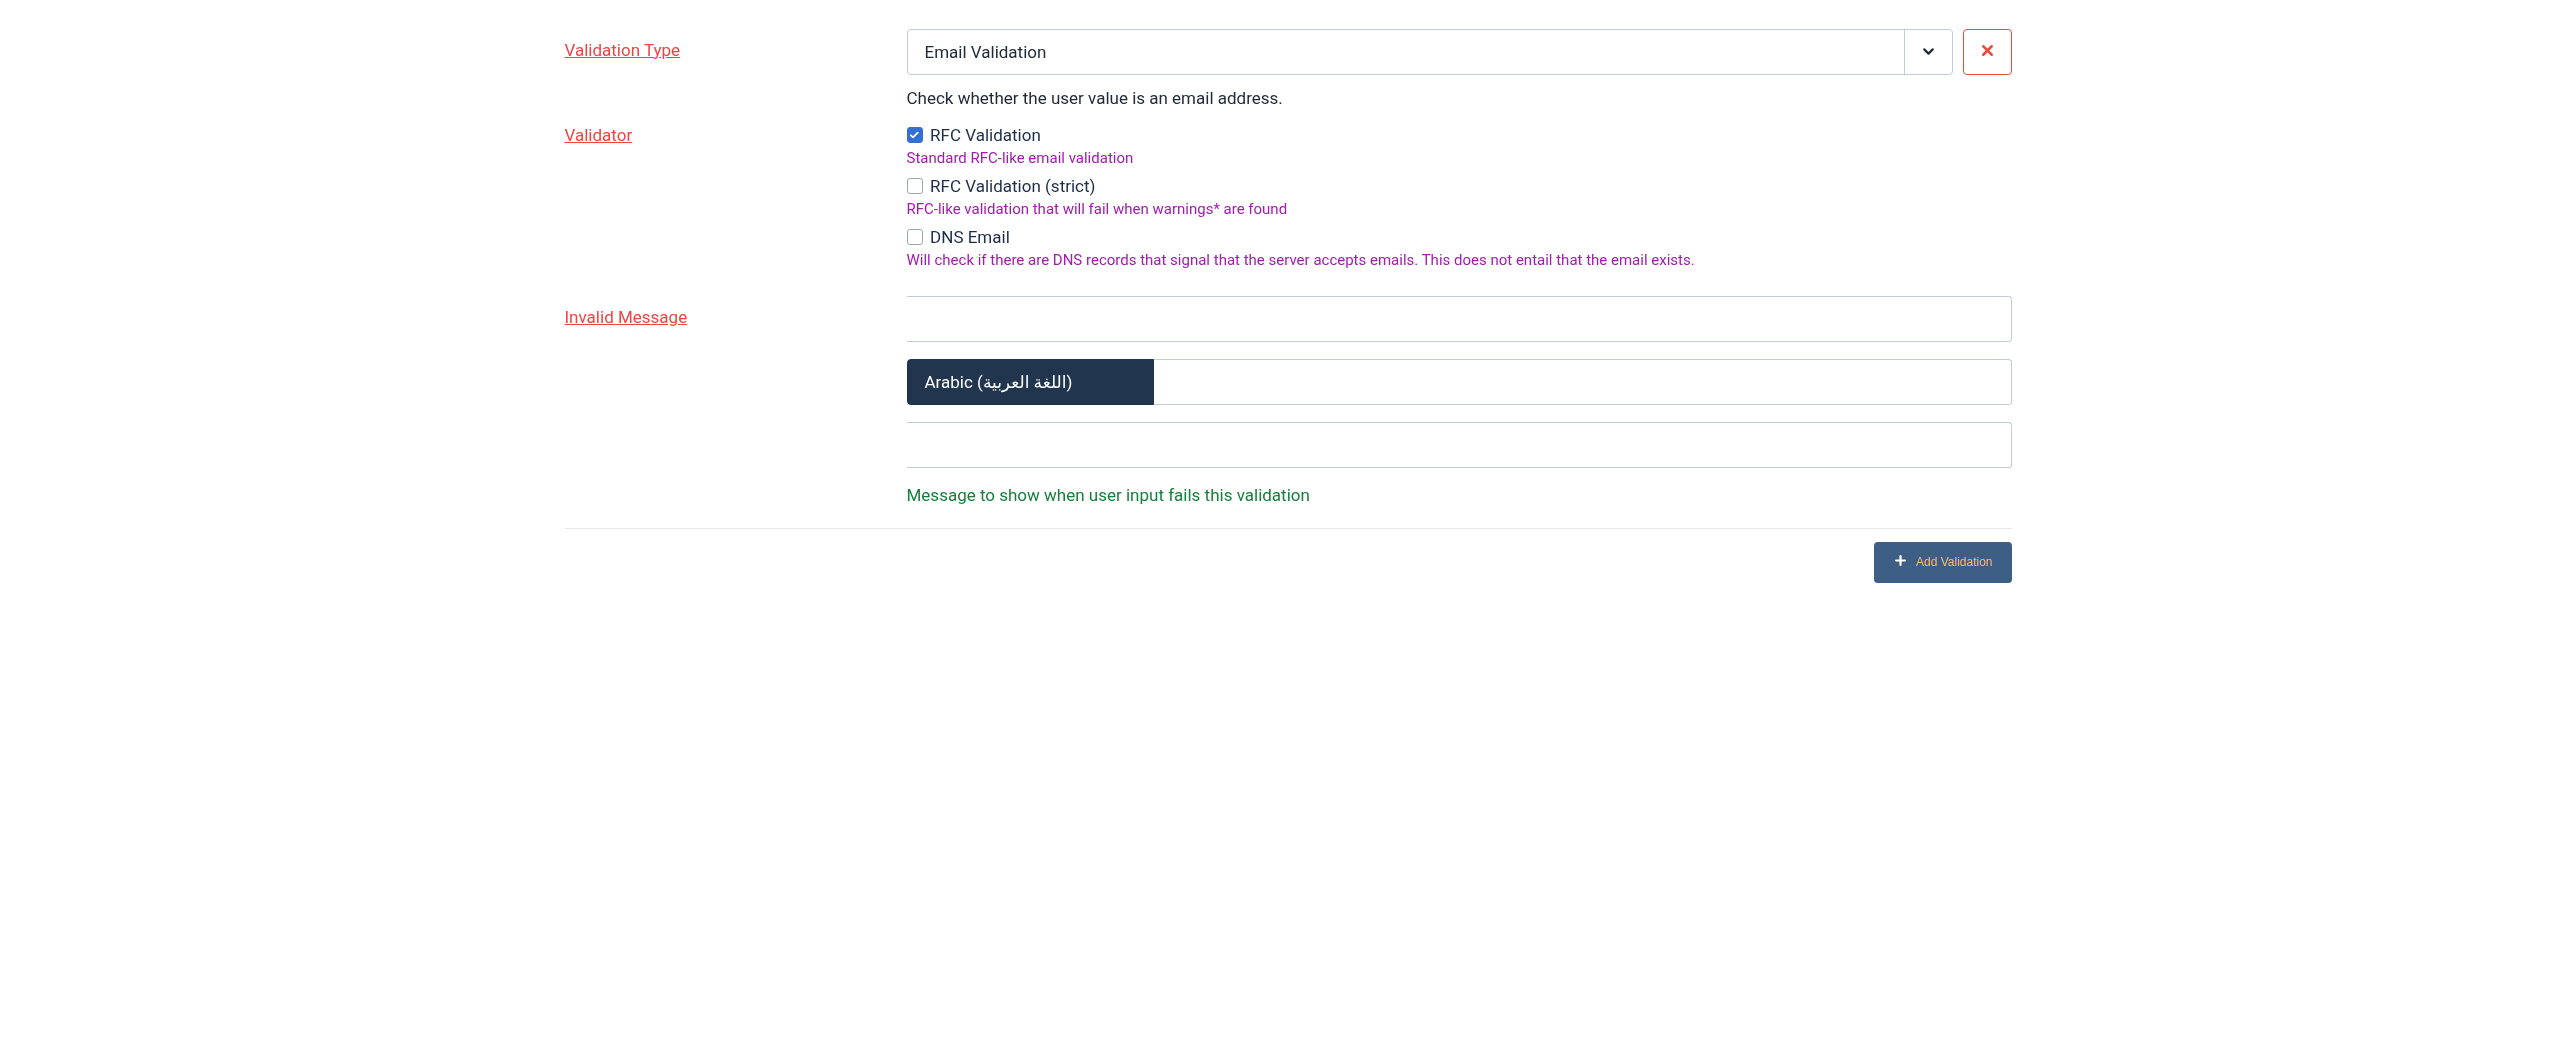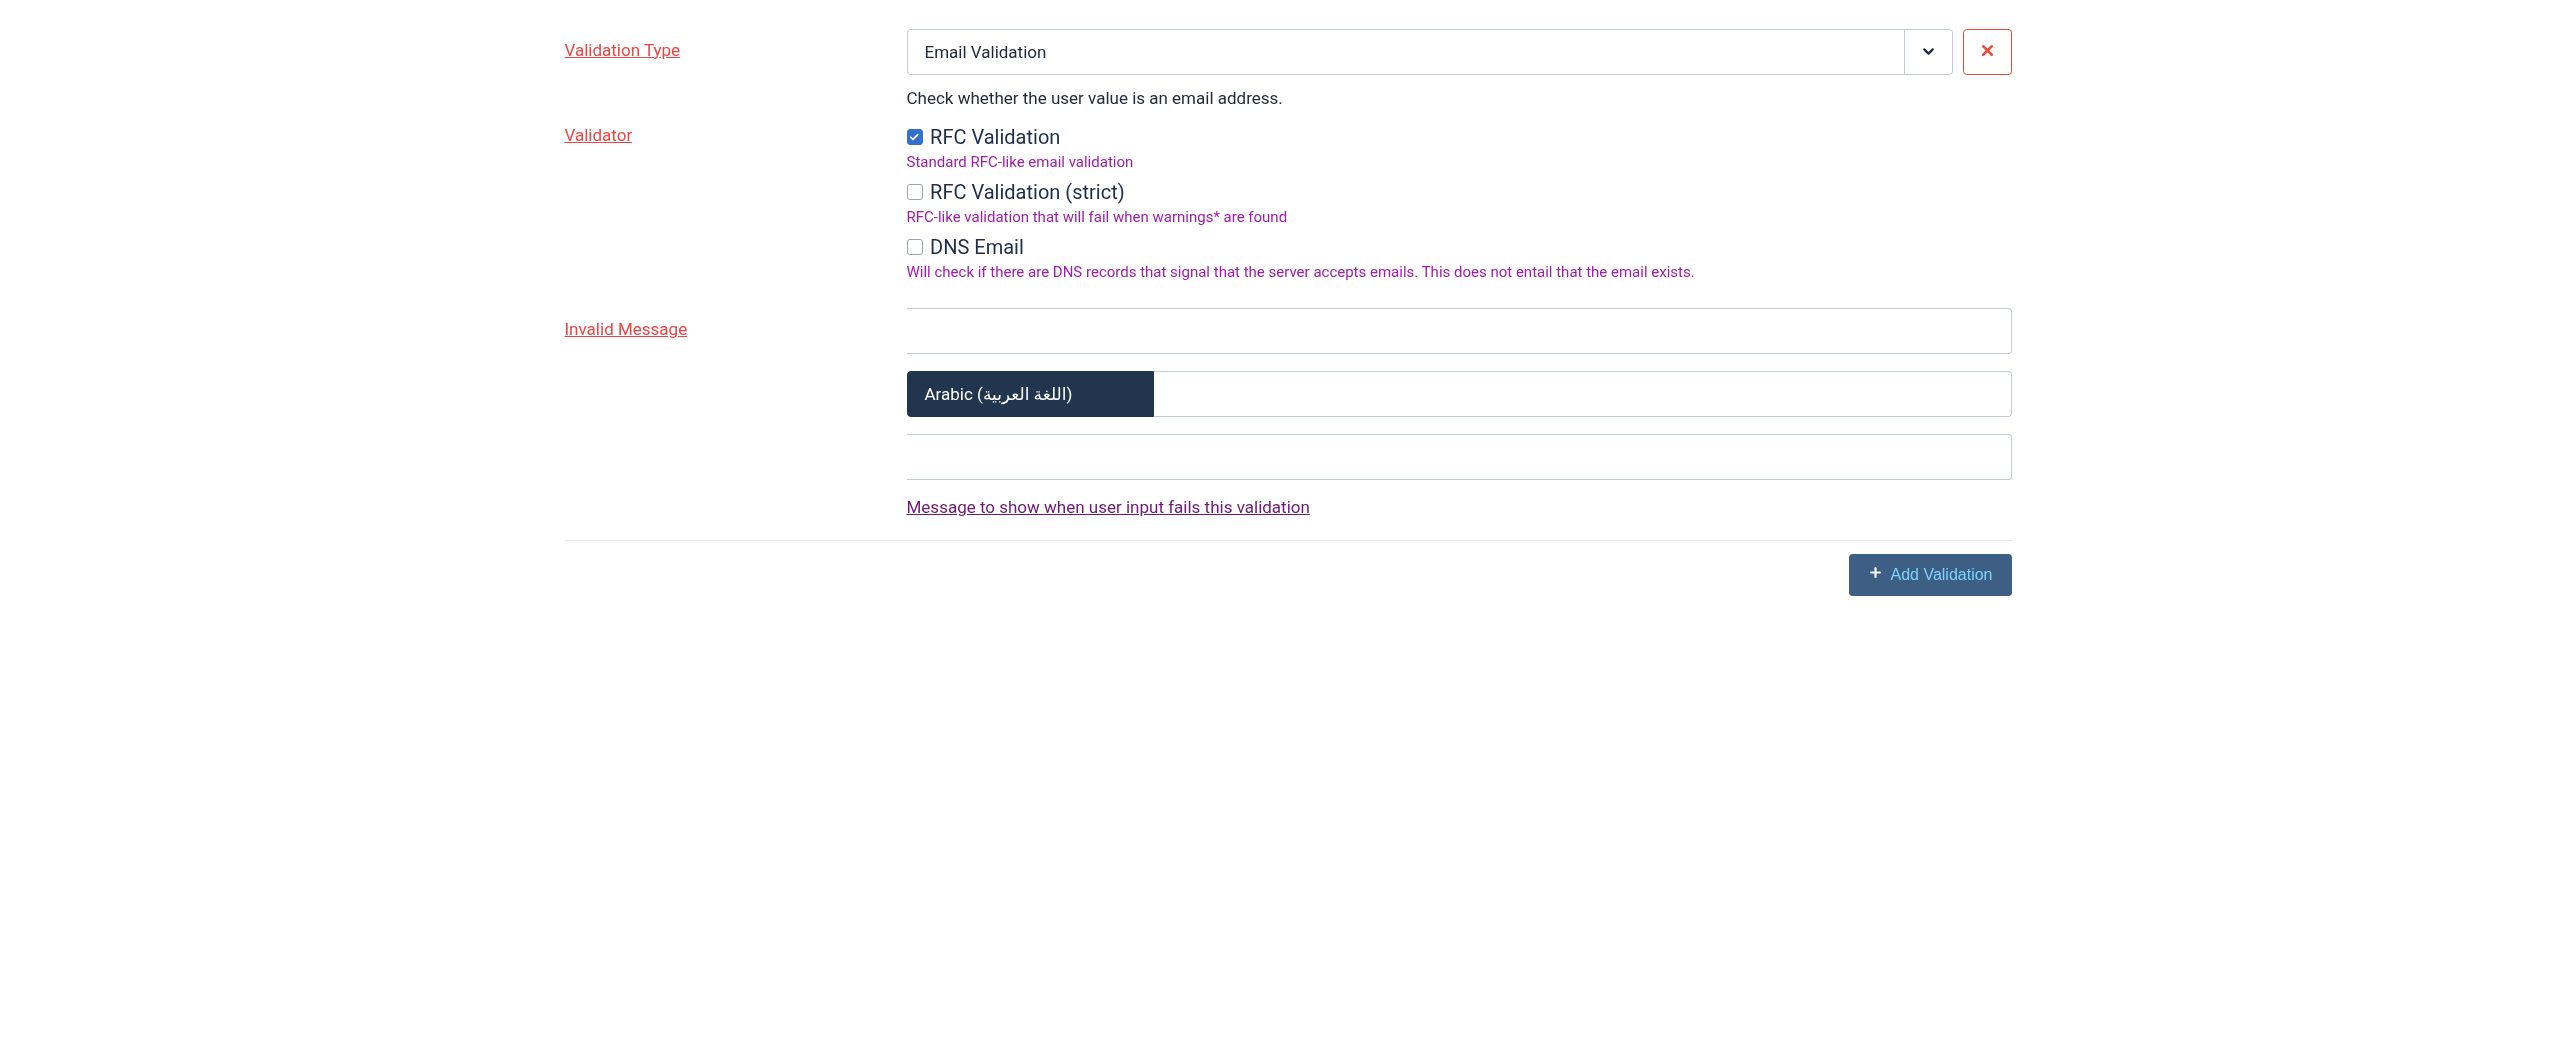--- a/index.html
+++ b/index.html
@@ -106,21 +106,21 @@
     cursor: pointer;
     flex-shrink: 0;
   }
   .checkbox-box.checked {
     background: #3470d1;
     border-color: #3470d1;
   }
   .checkbox-box svg { width: 10.5px; height: 10.5px; display: none; }
   .checkbox-box.checked svg { display: block; }
   .checkbox-label {
-    font-size: 20px;
+    font-size: 17px;
     color: #1f2d4a;
     cursor: pointer;
     text-align: right;
   }
   .lang-row {
     display: flex;
     margin-bottom: 17px;
   }
   .lang-label {
     width: 247px;
@@ -139,40 +139,39 @@
     height: 46px;
     border: 1px solid #c3cbd6;
     border-left: none;
     border-radius: 0 3.8px 3.8px 0;
     padding: 0 13.3px;
     font-size: 17px;
     background: #ffffff;
   }
   .footer-help {
     font-size: 17px;
-    color: #701a75;
+    color: #15803d;
     margin-top: 9.5px;
-    text-decoration: underline;
   }
   .divider {
     border: none;
     border-top: 1px solid #e5e8ec;
     margin: 23px 0 13.3px 0;
   }
   .actions {
     display: flex;
     justify-content: flex-end;
   }
   .add-btn {
     background: #3d5f86;
-    color: #7dd3fc;
+    color: #fdba74;
     border: none;
     border-radius: 3.8px;
     padding: 11.4px 19px;
-    font-size: 16px;
+    font-size: 12px;
     cursor: pointer;
     display: flex;
     align-items: center;
     gap: 7.6px;
   }
   .add-btn svg { width: 15px; height: 15px; }
 </style>
 </head>
 <body>
 

